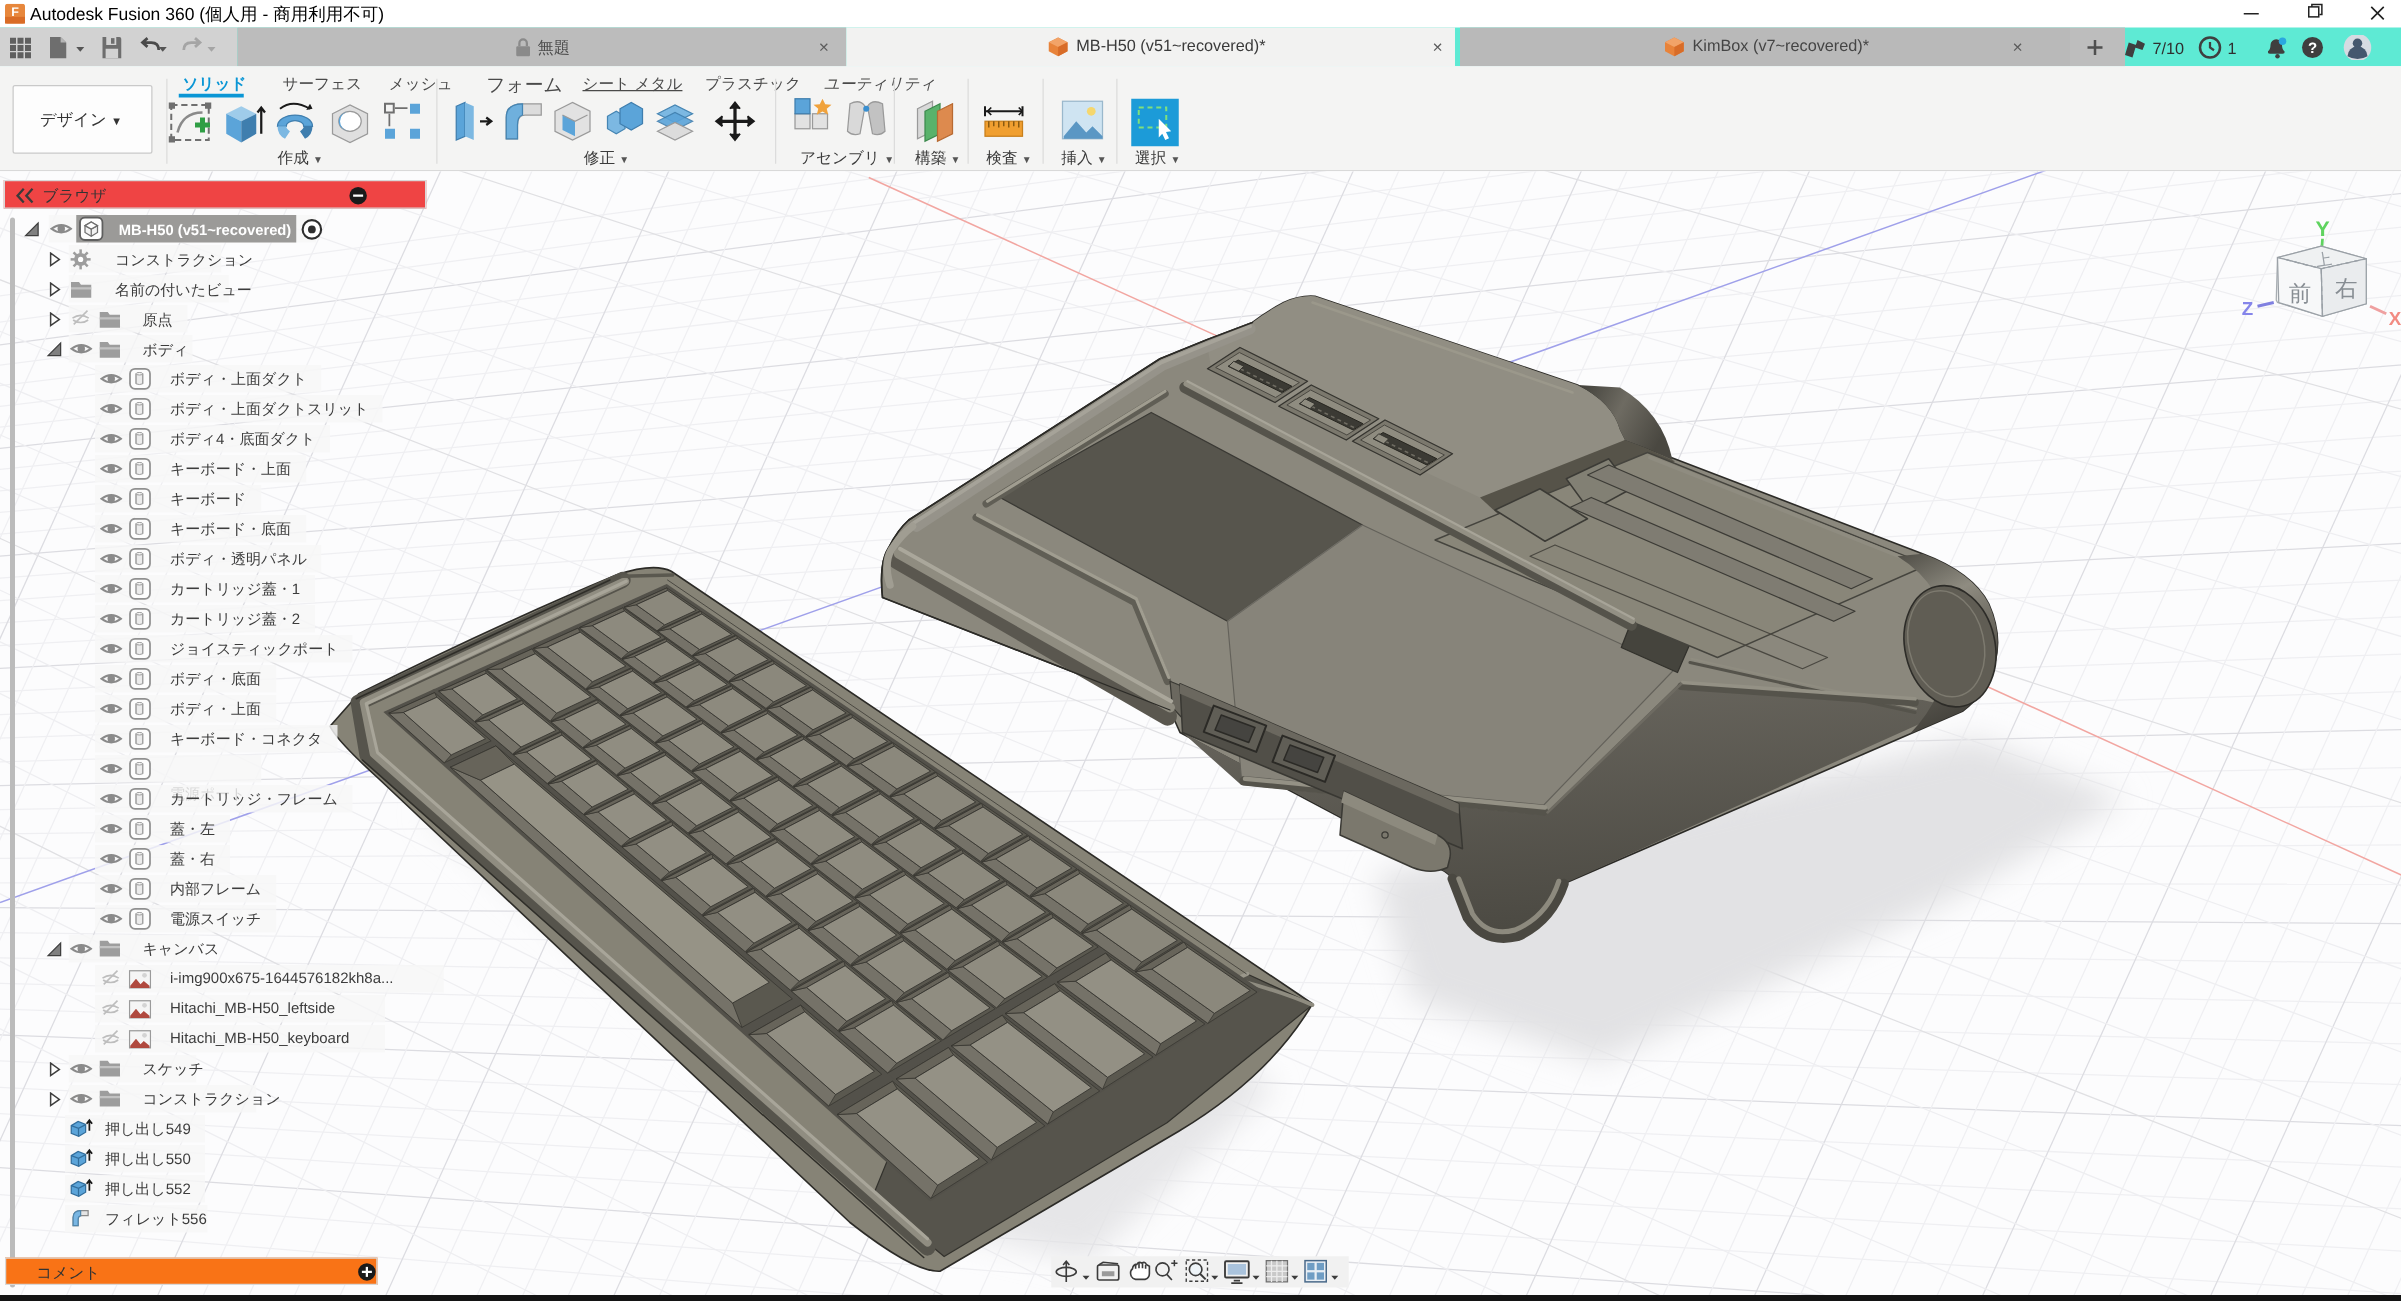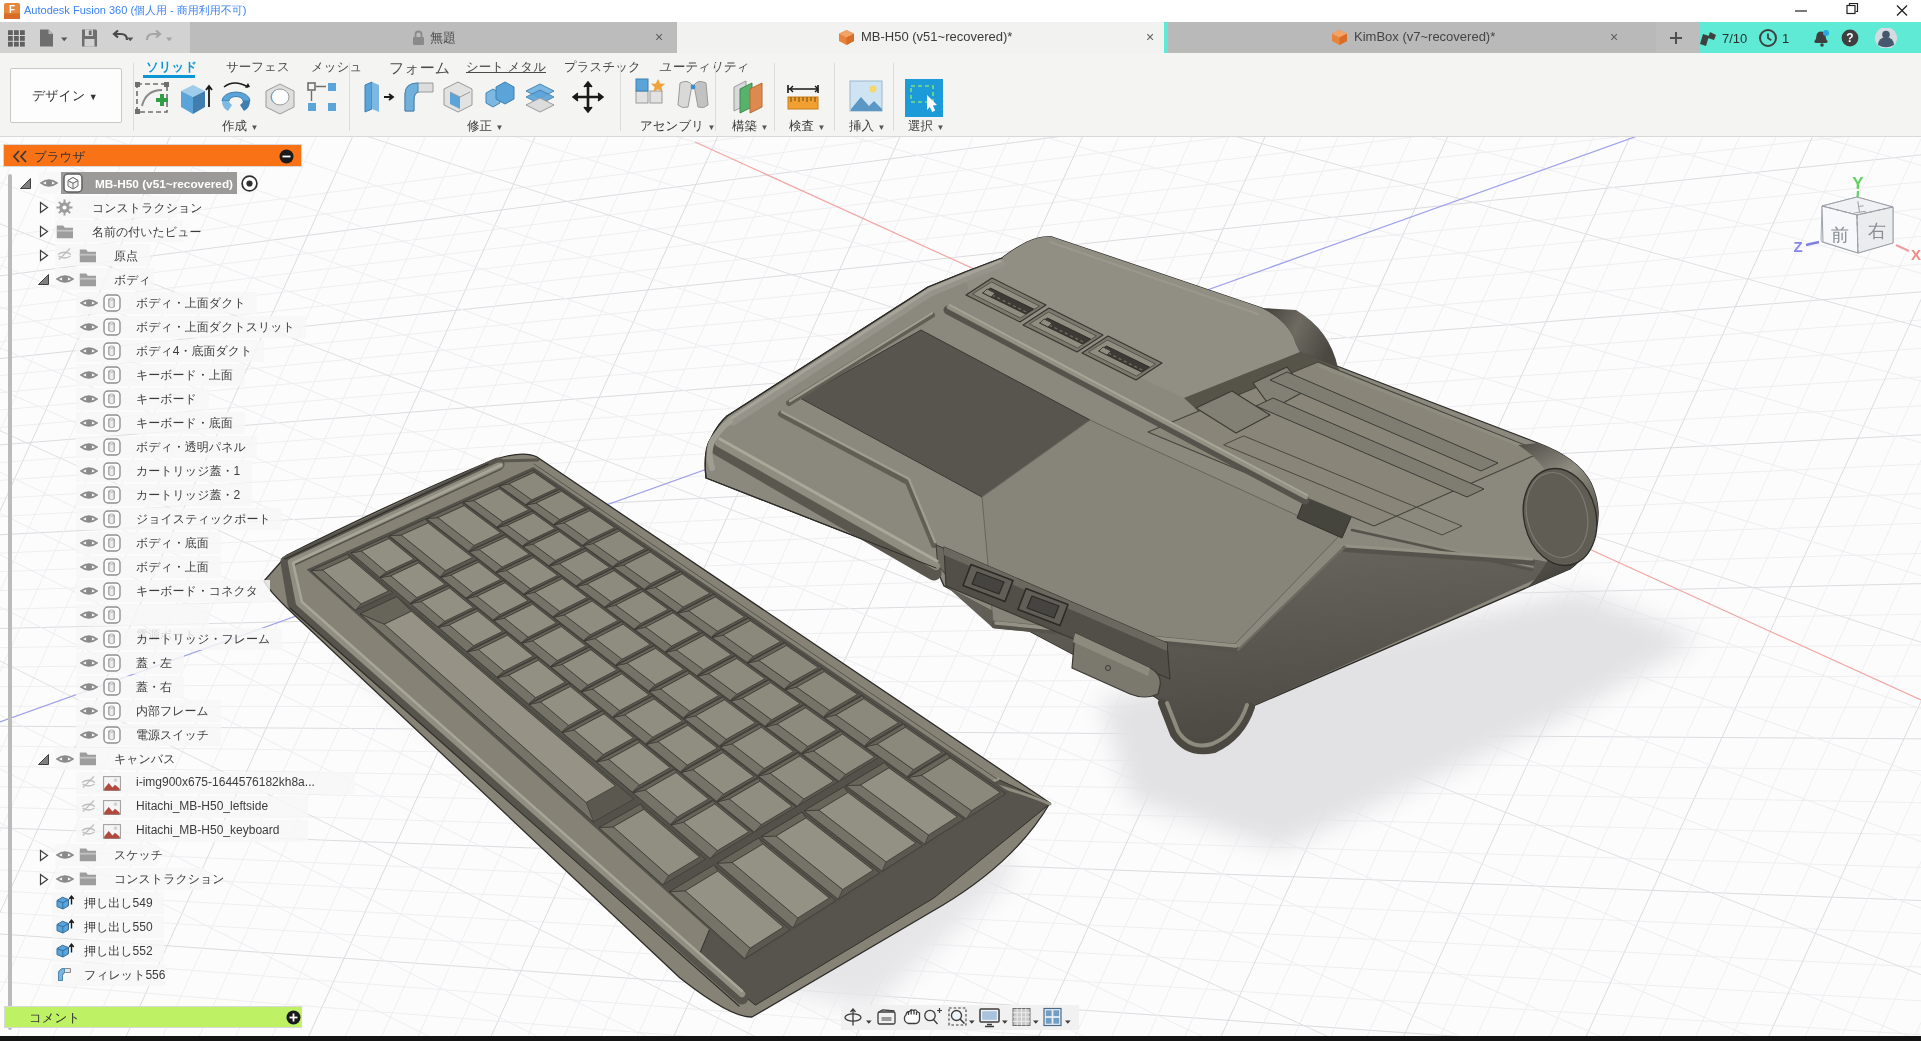--- a/index.html
+++ b/index.html
@@ -1,27 +1,27 @@
 <!DOCTYPE html>
 <html><head><meta charset="utf-8"><style>
 *{margin:0;padding:0;box-sizing:border-box}
 body{font-family:"Liberation Sans",sans-serif;width:1921px;height:1041px;overflow:hidden;background:#fff}
 #app{position:relative;width:1921px;height:1041px}
 #titlebar{position:absolute;left:0;top:0;width:100%;height:22px;background:#fff}
-#titlebar .tt{position:absolute;left:24px;top:3px;font-size:11px;color:#3b82f6}
+#titlebar .tt{position:absolute;left:24px;top:3px;font-size:14px;color:#000000}
 #tabbar{position:absolute;left:0;top:22px;width:100%;height:31px;background:#5eead4}
 #ribbon{position:absolute;left:0;top:53px;width:100%;height:84px;background:#f4f4f3;border-bottom:1px solid #d9d9d9}
 #canvas{position:absolute;left:0;top:137px;width:1921px;height:904px;background:#fcfcfd;overflow:hidden}
 .t{position:absolute;font-size:12px;color:#3c3c3c;white-space:nowrap}
 .t.sel{color:#fff;font-weight:bold;font-size:11.8px}
 .rowbg{position:absolute;height:22px;background:rgba(246,246,246,0.83)}
 .selbg{position:absolute;height:22px;background:#9b9a98}
 .ic{position:absolute}
-#browserhdr{position:absolute;left:3px;top:144px;width:299px;height:23px;background:#f97316;border:1px solid #d8d8d8}
-#commentbar{position:absolute;left:4px;top:1006px;width:298px;height:22px;background:#bef264;border:1px solid #d8d8d8}
+#browserhdr{position:absolute;left:3px;top:144px;width:338px;height:23px;background:#ef4444;border:1px solid #d8d8d8}
+#commentbar{position:absolute;left:4px;top:1006px;width:298px;height:22px;background:#f97316;border:1px solid #d8d8d8}
 #navbar{position:absolute;left:841px;top:1005px;width:238px;height:25px;background:#f1f1f1}
 #taskstrip{position:absolute;left:0;top:1036px;width:100%;height:5px;background:#141414}
 </style></head><body>
 <div id="app">
 <div id="titlebar">
  <svg style="position:absolute;left:4px;top:3px" width="16" height="16" viewBox="0 0 16 16">
         <rect width="16" height="16" rx="2" fill="#e7873c"></rect>
         <rect y="10.5" width="16" height="5.5" fill="#d96c26"></rect>
         <text x="8" y="10" font-size="10" font-weight="bold" fill="#fff" text-anchor="middle" font-family="Liberation Sans">F</text>
       </svg>

